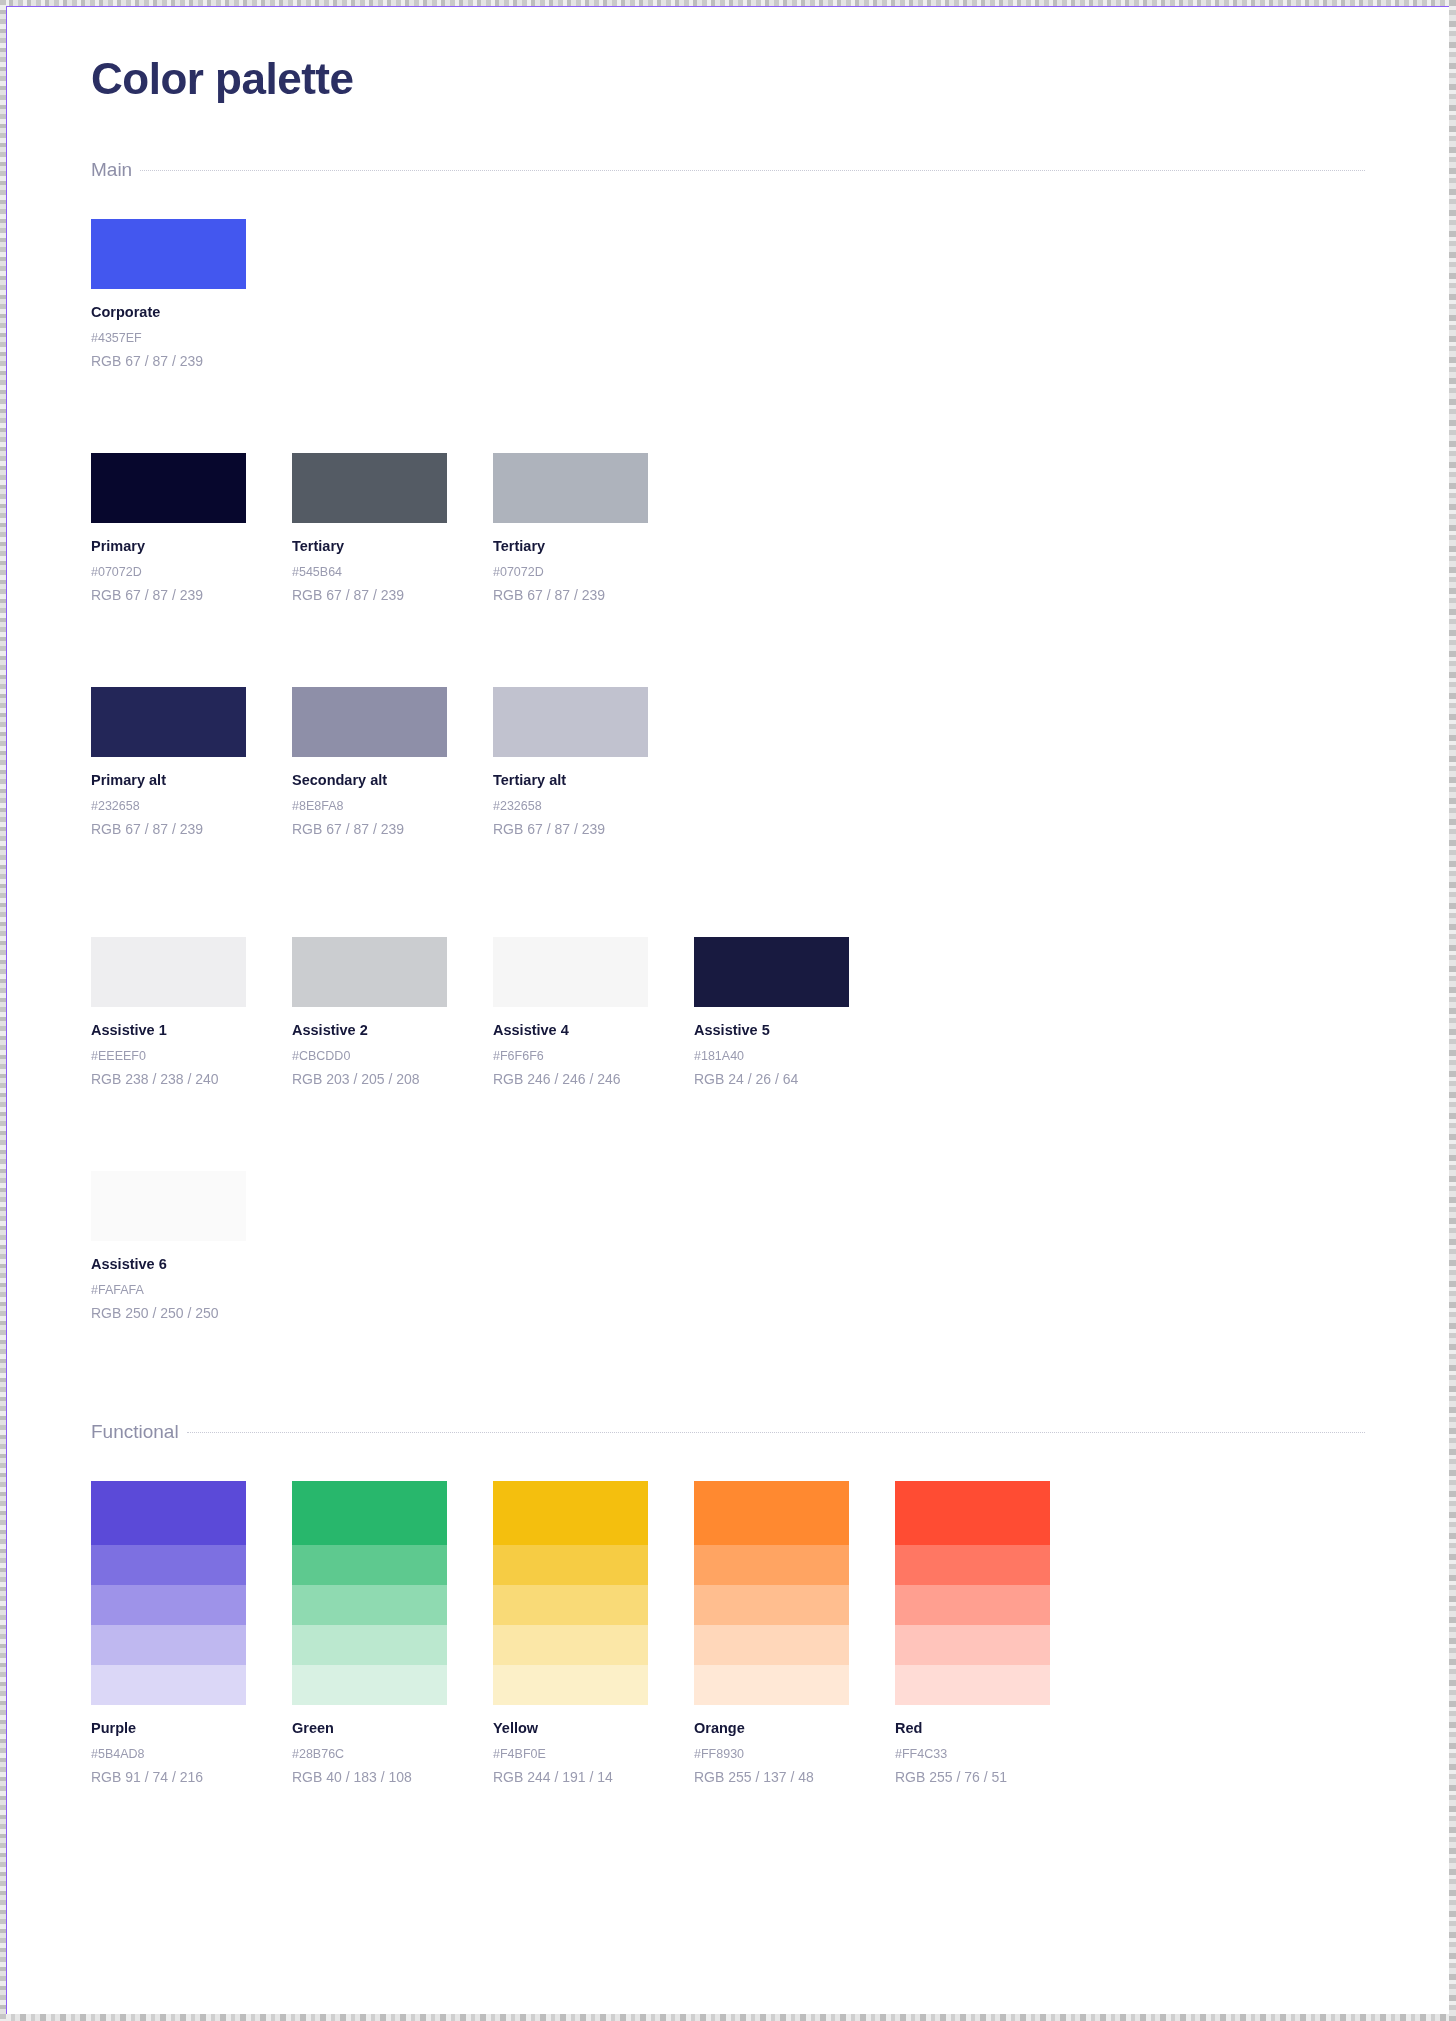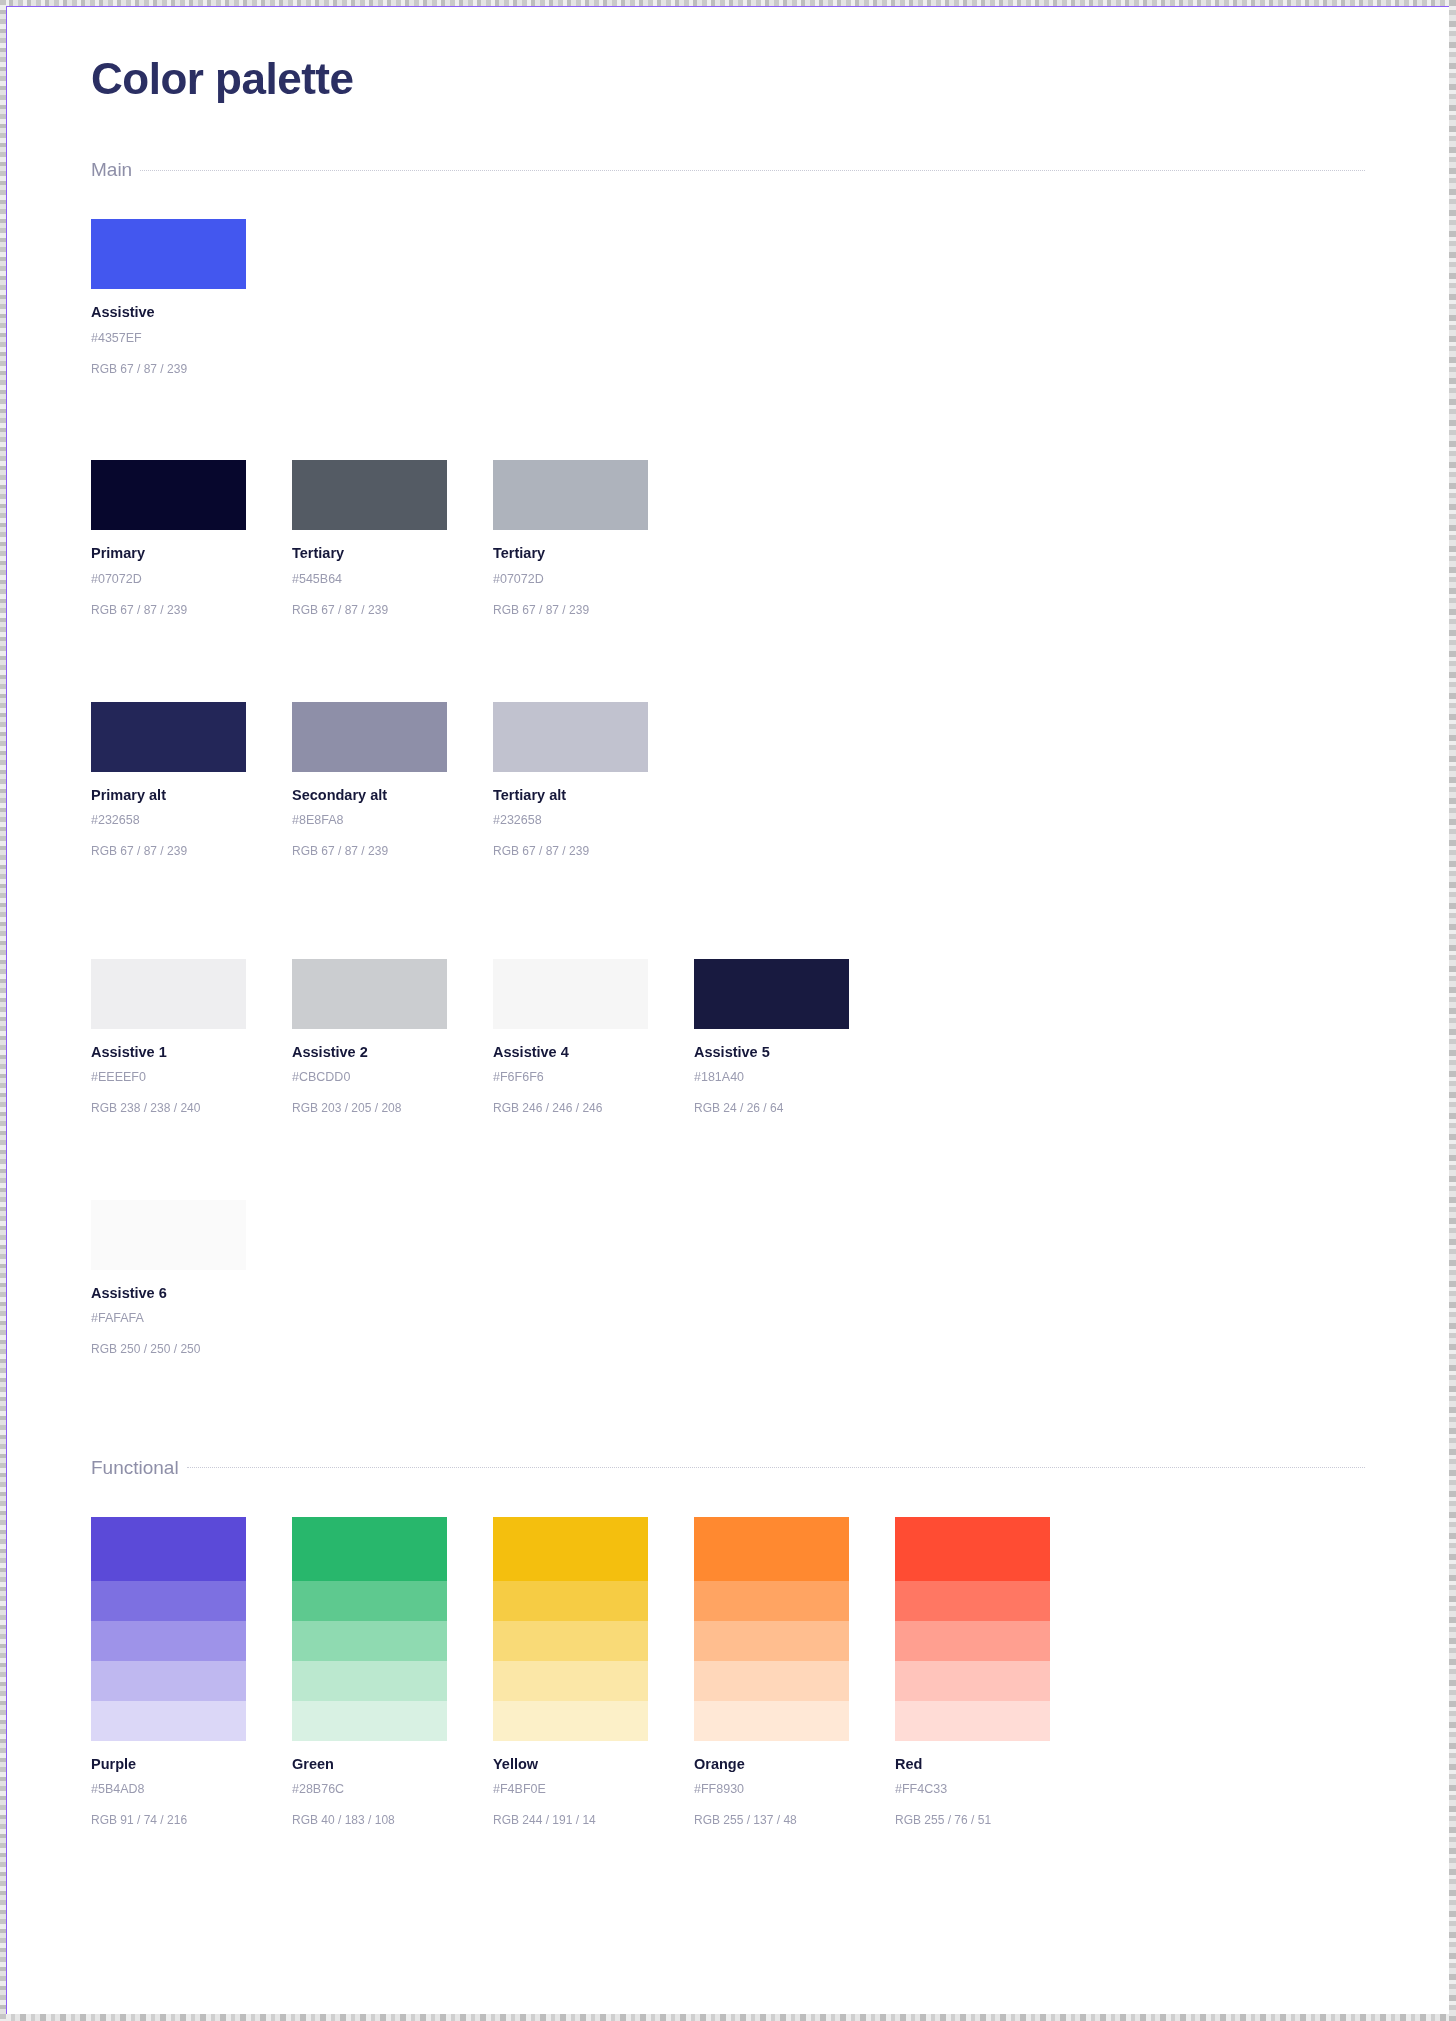--- a/index.html
+++ b/index.html
@@ -105,23 +105,23 @@
     margin-top: 14px;
     line-height: 1.35;
   }
   .swatch-hex {
     font-size: 12.5px;
     color: #9a9bb0;
     margin-top: 6px;
     line-height: 1.45;
   }
   .swatch-rgb {
-    font-size: 12px;
+    font-size: 14px;
     color: #9a9bb0;
-    margin-top: 14px;
+    margin-top: 4px;
     line-height: 1.45;
   }
 
   .group-gap { height: 46px; }
   .section-gap { height: 62px; }
 </style>
 </head>
 <body>
 
 <div class="page-frame">
@@ -137,21 +137,21 @@
 
       <div id="sections-root">
           <div class="section">
             <div class="section-header">
               <div class="section-title">Main</div>
               <div class="section-rule"></div>
             </div>
             <div class="swatch-row">
               <div class="swatch">
                 <div class="swatch-chip" style="background: rgb(67, 87, 239);"></div>
-                <div class="swatch-name">Assistive</div>
+                <div class="swatch-name">Corporate</div>
                 <div class="swatch-hex">#4357EF</div>
                 <div class="swatch-rgb">RGB 67 / 87 / 239</div>
               </div>
             </div>
             <div class="group-gap"></div>
             <div class="swatch-row">
               <div class="swatch">
                 <div class="swatch-chip" style="background: rgb(7, 7, 45);"></div>
                 <div class="swatch-name">Primary</div>
                 <div class="swatch-hex">#07072D</div>

